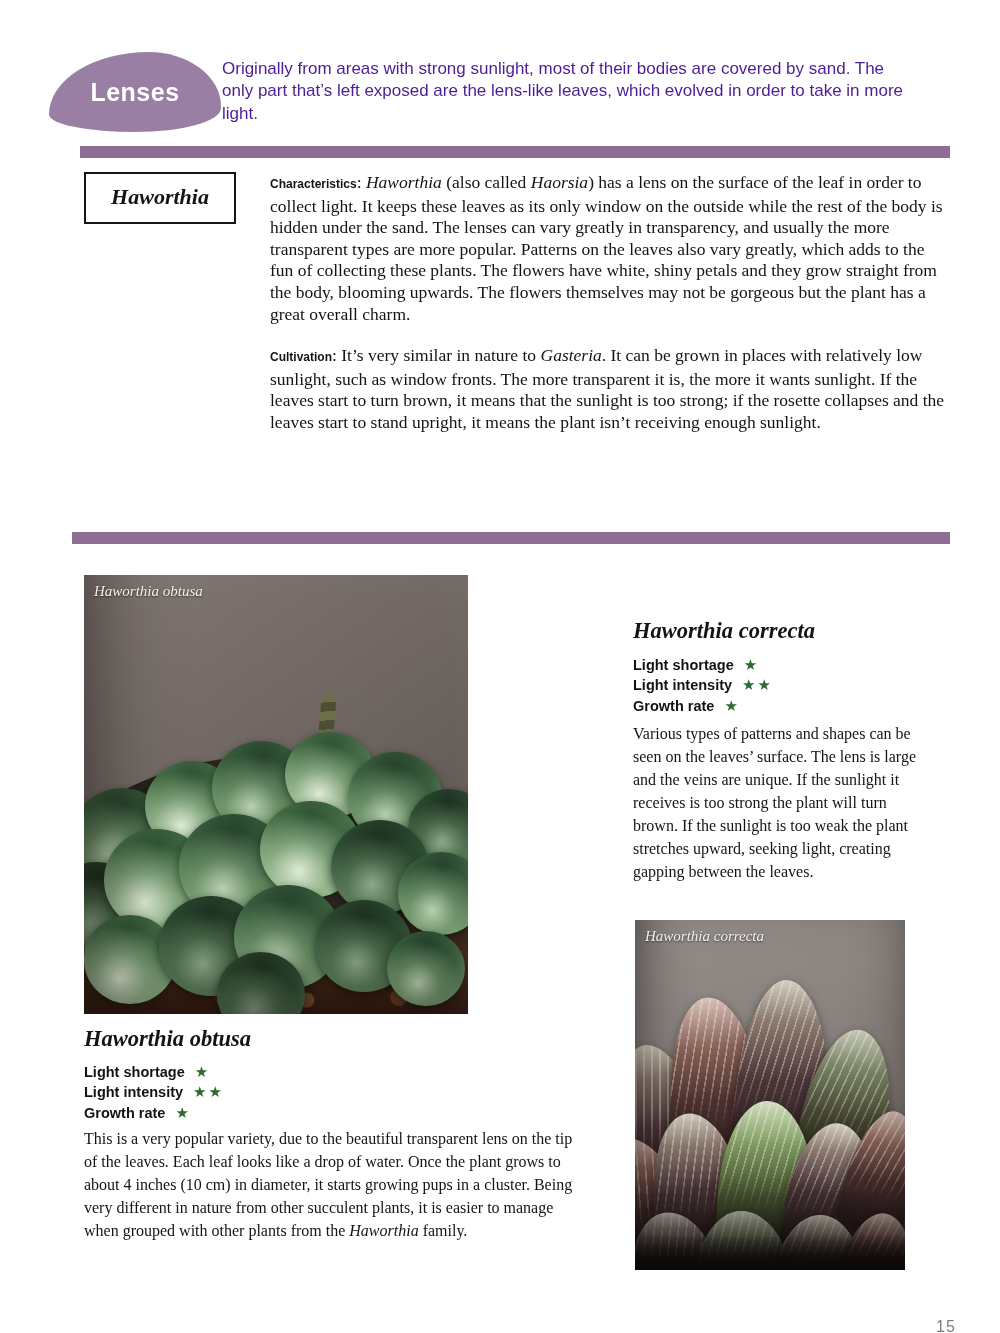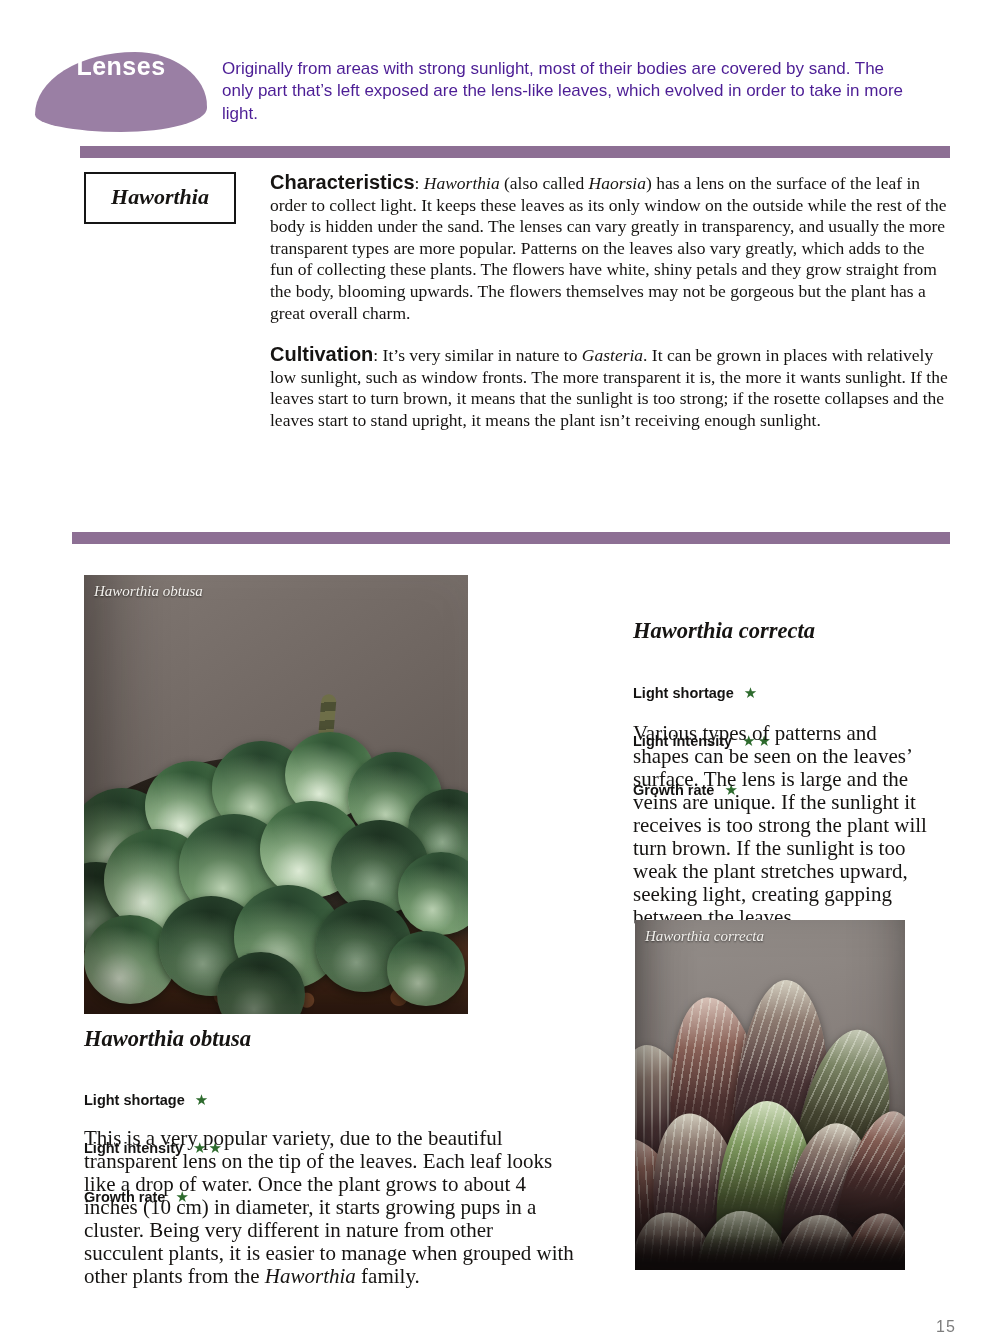--- a/index.html
+++ b/index.html
@@ -9,24 +9,24 @@
   }
   *{margin:0;padding:0;box-sizing:border-box;}
   html,body{background:#ffffff;}
   .page{
     position:relative;width:1000px;height:1333px;margin:0 auto;
     background:#ffffff;overflow:hidden;
     font-family:"Liberation Serif",serif;color:#161412;
   }
   
   .badge{
-    position:absolute;left:35px;top:52px;width:172px;height:80px;
+    position:absolute;left:49px;top:52px;width:172px;height:80px;
     background:var(--badge);
     border-radius:58% 42% 50% 50% / 78% 68% 30% 22%;
-    display:flex;align-items:flex-start;justify-content:center;
+    display:flex;align-items:center;justify-content:center;
   }
   .badge span{
     font-family:"Liberation Sans",sans-serif;font-weight:bold;
     font-size:25px;color:#ffffff;letter-spacing:.5px;
   }
   .intro{
     position:absolute;left:222px;top:58px;width:694px;
     font-family:"Liberation Sans",sans-serif;font-size:17px;line-height:1.32;color:#4c1d95;
   }
   .rule{position:absolute;height:12px;background:var(--accent);}
@@ -34,21 +34,21 @@
   .rule2{left:72px;top:532px;width:878px;}
   
   .genus-box{
     position:absolute;left:84px;top:172px;width:152px;
     border:2px solid #151515;text-align:center;padding:10px 6px 12px 6px;
   }
   .genus-box .gname{font-size:22px;font-weight:bold;font-style:italic;line-height:1.2;}
   .genus-box .gfam{font-size:17px;line-height:1.2;margin-top:2px;}
   .overview{position:absolute;left:270px;top:172px;width:678px;font-size:17.5px;line-height:21.6px;}
   .overview p{margin-bottom:20px;}
-  .blabel{font-family:"Liberation Sans",sans-serif;font-weight:bold;font-size:20px;}
+  .blabel{font-family:"Liberation Sans",sans-serif;font-weight:bold;font-size:12px;}
   .it{font-style:italic;}
   
   .photo{position:absolute;overflow:hidden;}
   .photo .caption{
     position:absolute;left:10px;top:8px;z-index:20;
     font-style:italic;font-size:15px;color:#f4f2ee;
     text-shadow:0 1px 2px rgba(0,0,0,.6);
   }
   .photo-obtusa{left:84px;top:575px;width:384px;height:439px;
     background:linear-gradient(145deg,#817873 0%,#6f6661 45%,#574f4a 100%);}
@@ -95,23 +95,23 @@
     mask-image:linear-gradient(to bottom,#000 0 45%,transparent 75%);}
   .leaf.l0{background:linear-gradient(to bottom,#d4cfc0 0%,#8d7a70 22%,#4a3436 55%,#241a1b 100%);}
   .leaf.l1{background:linear-gradient(to bottom,#d8c2b8 0%,#8a6258 28%,#4a2f2e 60%,#2a1c1c 100%);}
   .leaf.l2{background:linear-gradient(to bottom,#c9cdb9 0%,#7b8565 26%,#42422f 60%,#232318 100%);}
   .leaf.l3{background:linear-gradient(to bottom,#d3e0c0 0%,#7f9a60 30%,#47552f 65%,#26301e 100%);}
   .pbase{position:absolute;left:0;bottom:0;width:100%;height:10%;z-index:5;
     background:linear-gradient(to bottom,rgba(20,13,12,0) 0%,#17100f 80%);}
   
   .sp-heading{font-size:22.5px;font-weight:bold;font-style:italic;}
   .ratings{font-family:"Liberation Sans",sans-serif;font-weight:bold;font-size:14.5px;line-height:19.3px;color:#141312;}
-  .ratings .row{white-space:nowrap;margin-top:28px;}
+  .ratings .row{white-space:nowrap;}
   .ratings .stars{color:var(--star);font-size:15px;letter-spacing:2px;margin-left:10px;font-weight:normal;}
-  .sp-desc{font-size:21px;line-height:23px;}
+  .sp-desc{font-size:16px;line-height:23px;}
   .h-correcta{position:absolute;left:633px;top:618px;}
   .r-correcta{position:absolute;left:633px;top:655px;}
   .d-correcta{position:absolute;left:633px;top:722px;width:302px;}
   .h-obtusa{position:absolute;left:84px;top:1026px;}
   .r-obtusa{position:absolute;left:84px;top:1062px;}
   .d-obtusa{position:absolute;left:84px;top:1127px;width:492px;}
   .pageno{position:absolute;left:936px;top:1318px;
     font-family:"Liberation Sans",sans-serif;font-size:16px;color:#7d7d7d;letter-spacing:1px;}
 </style>
 </head>

